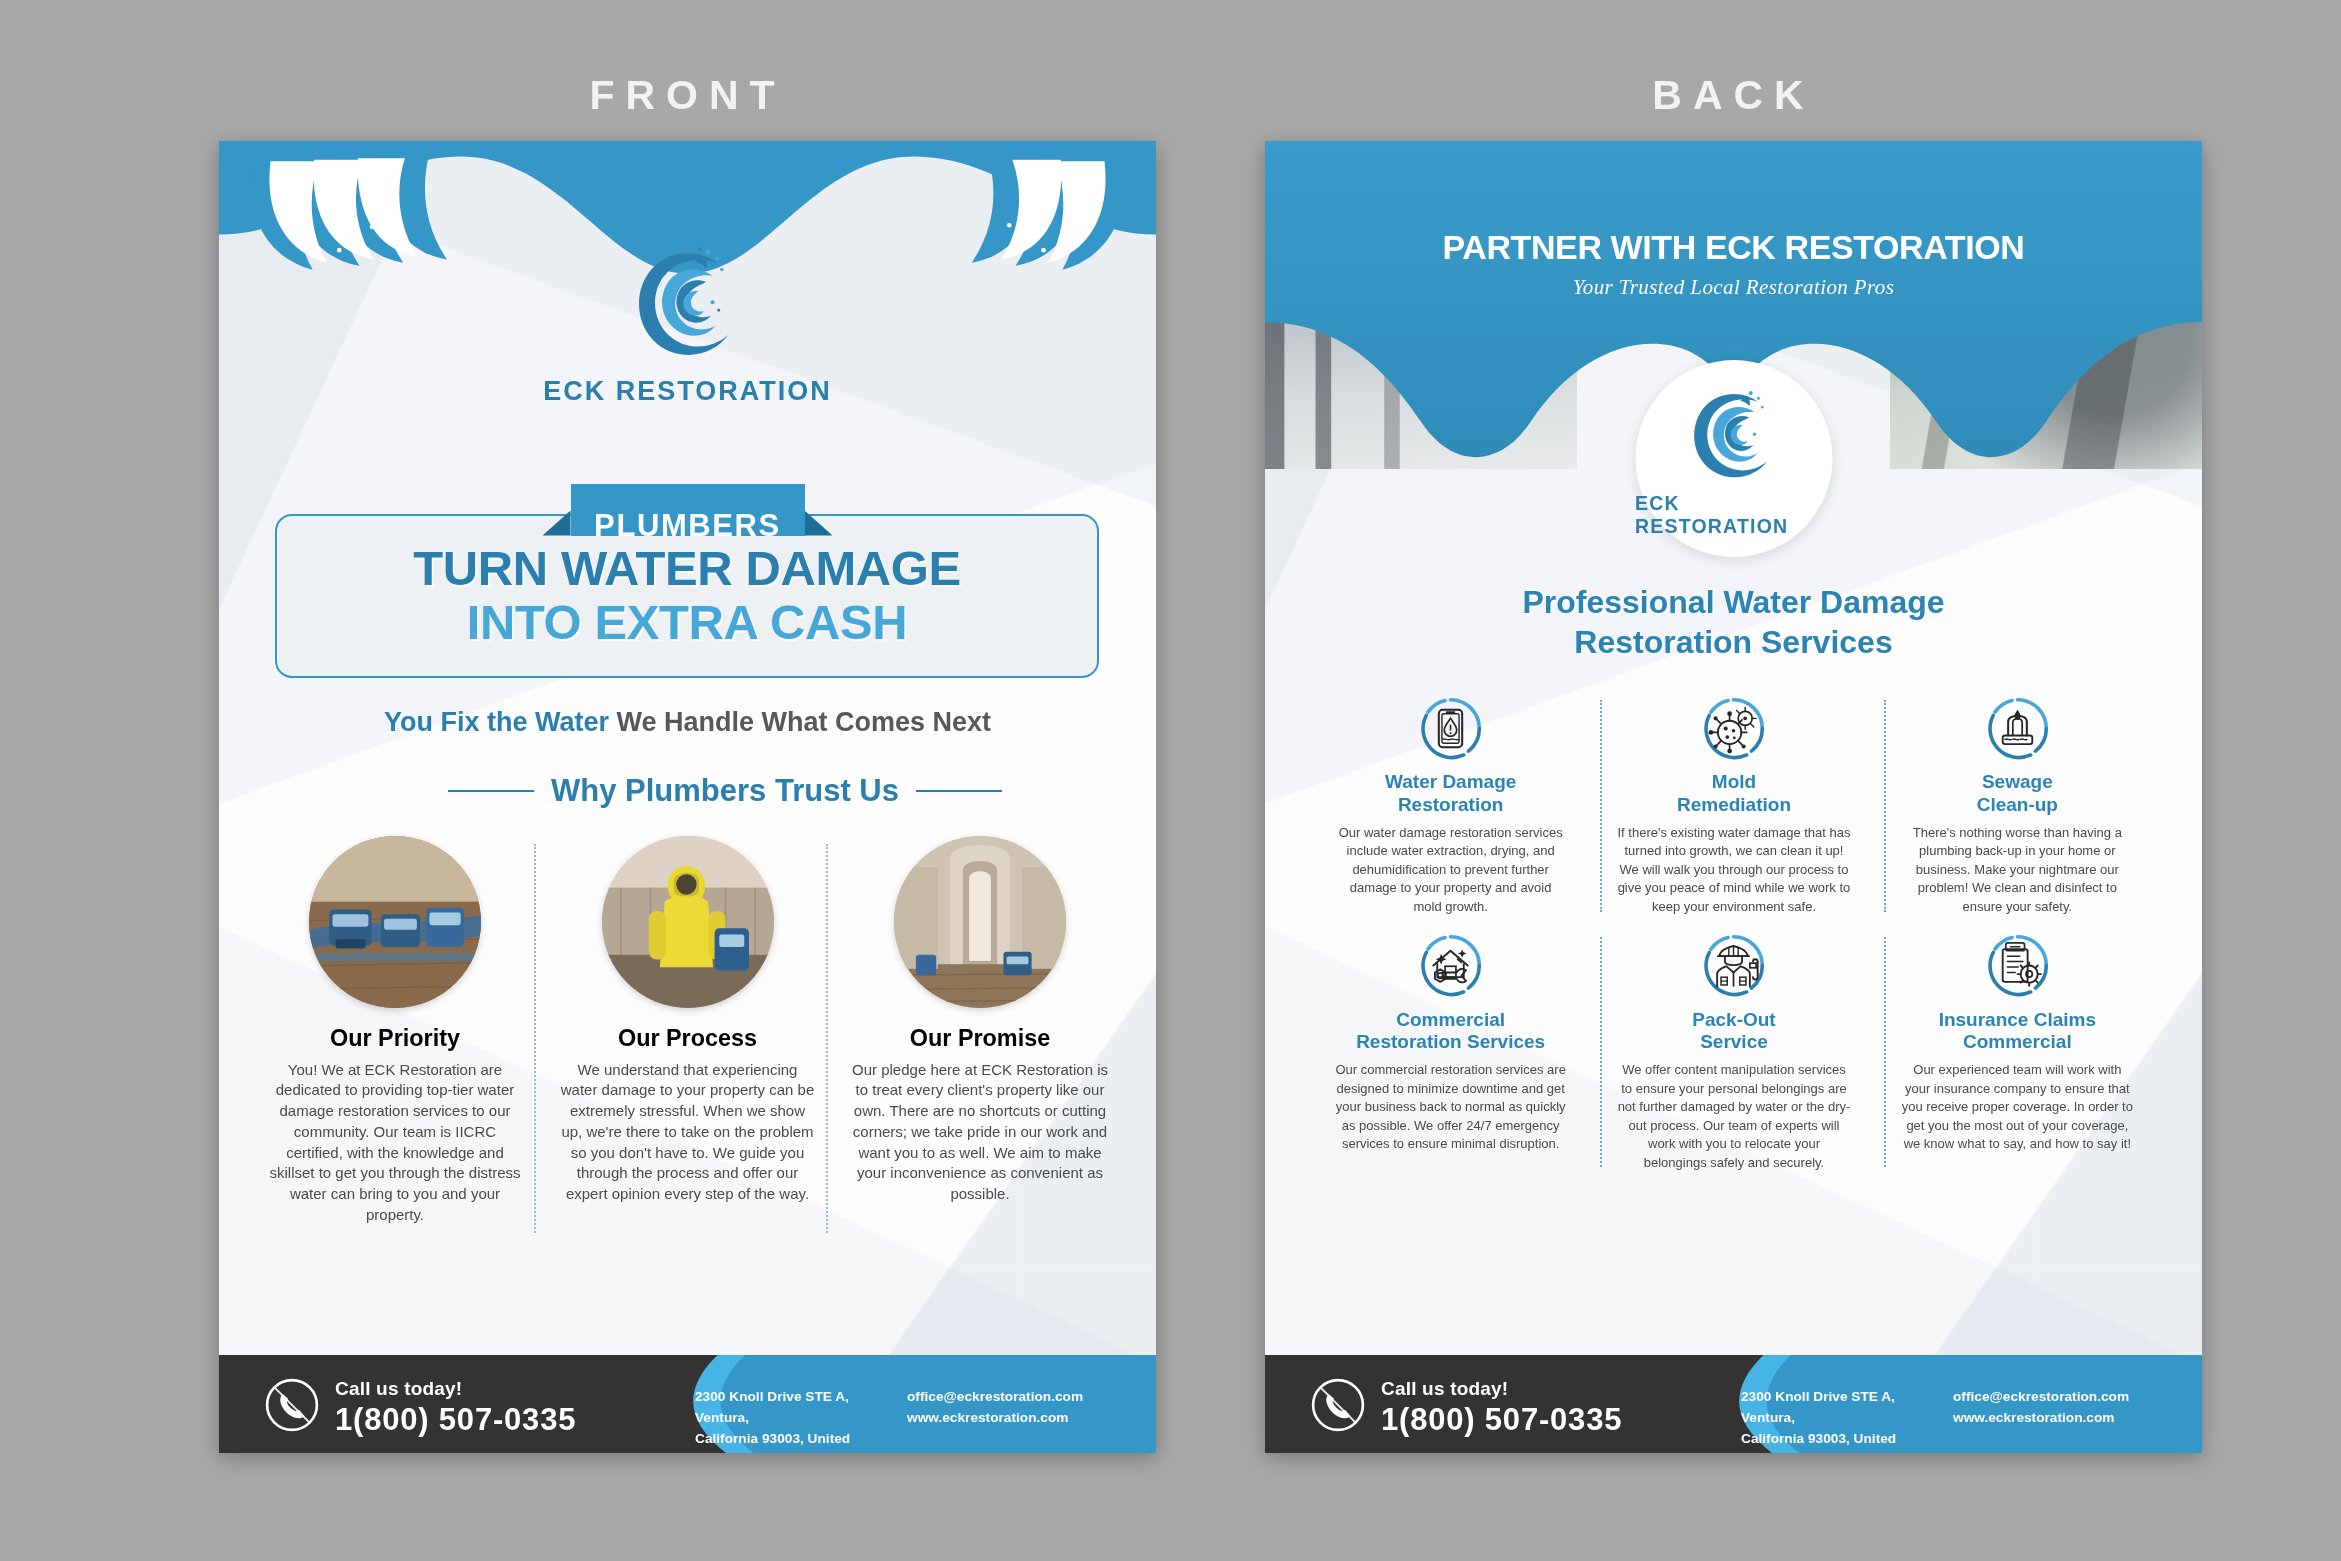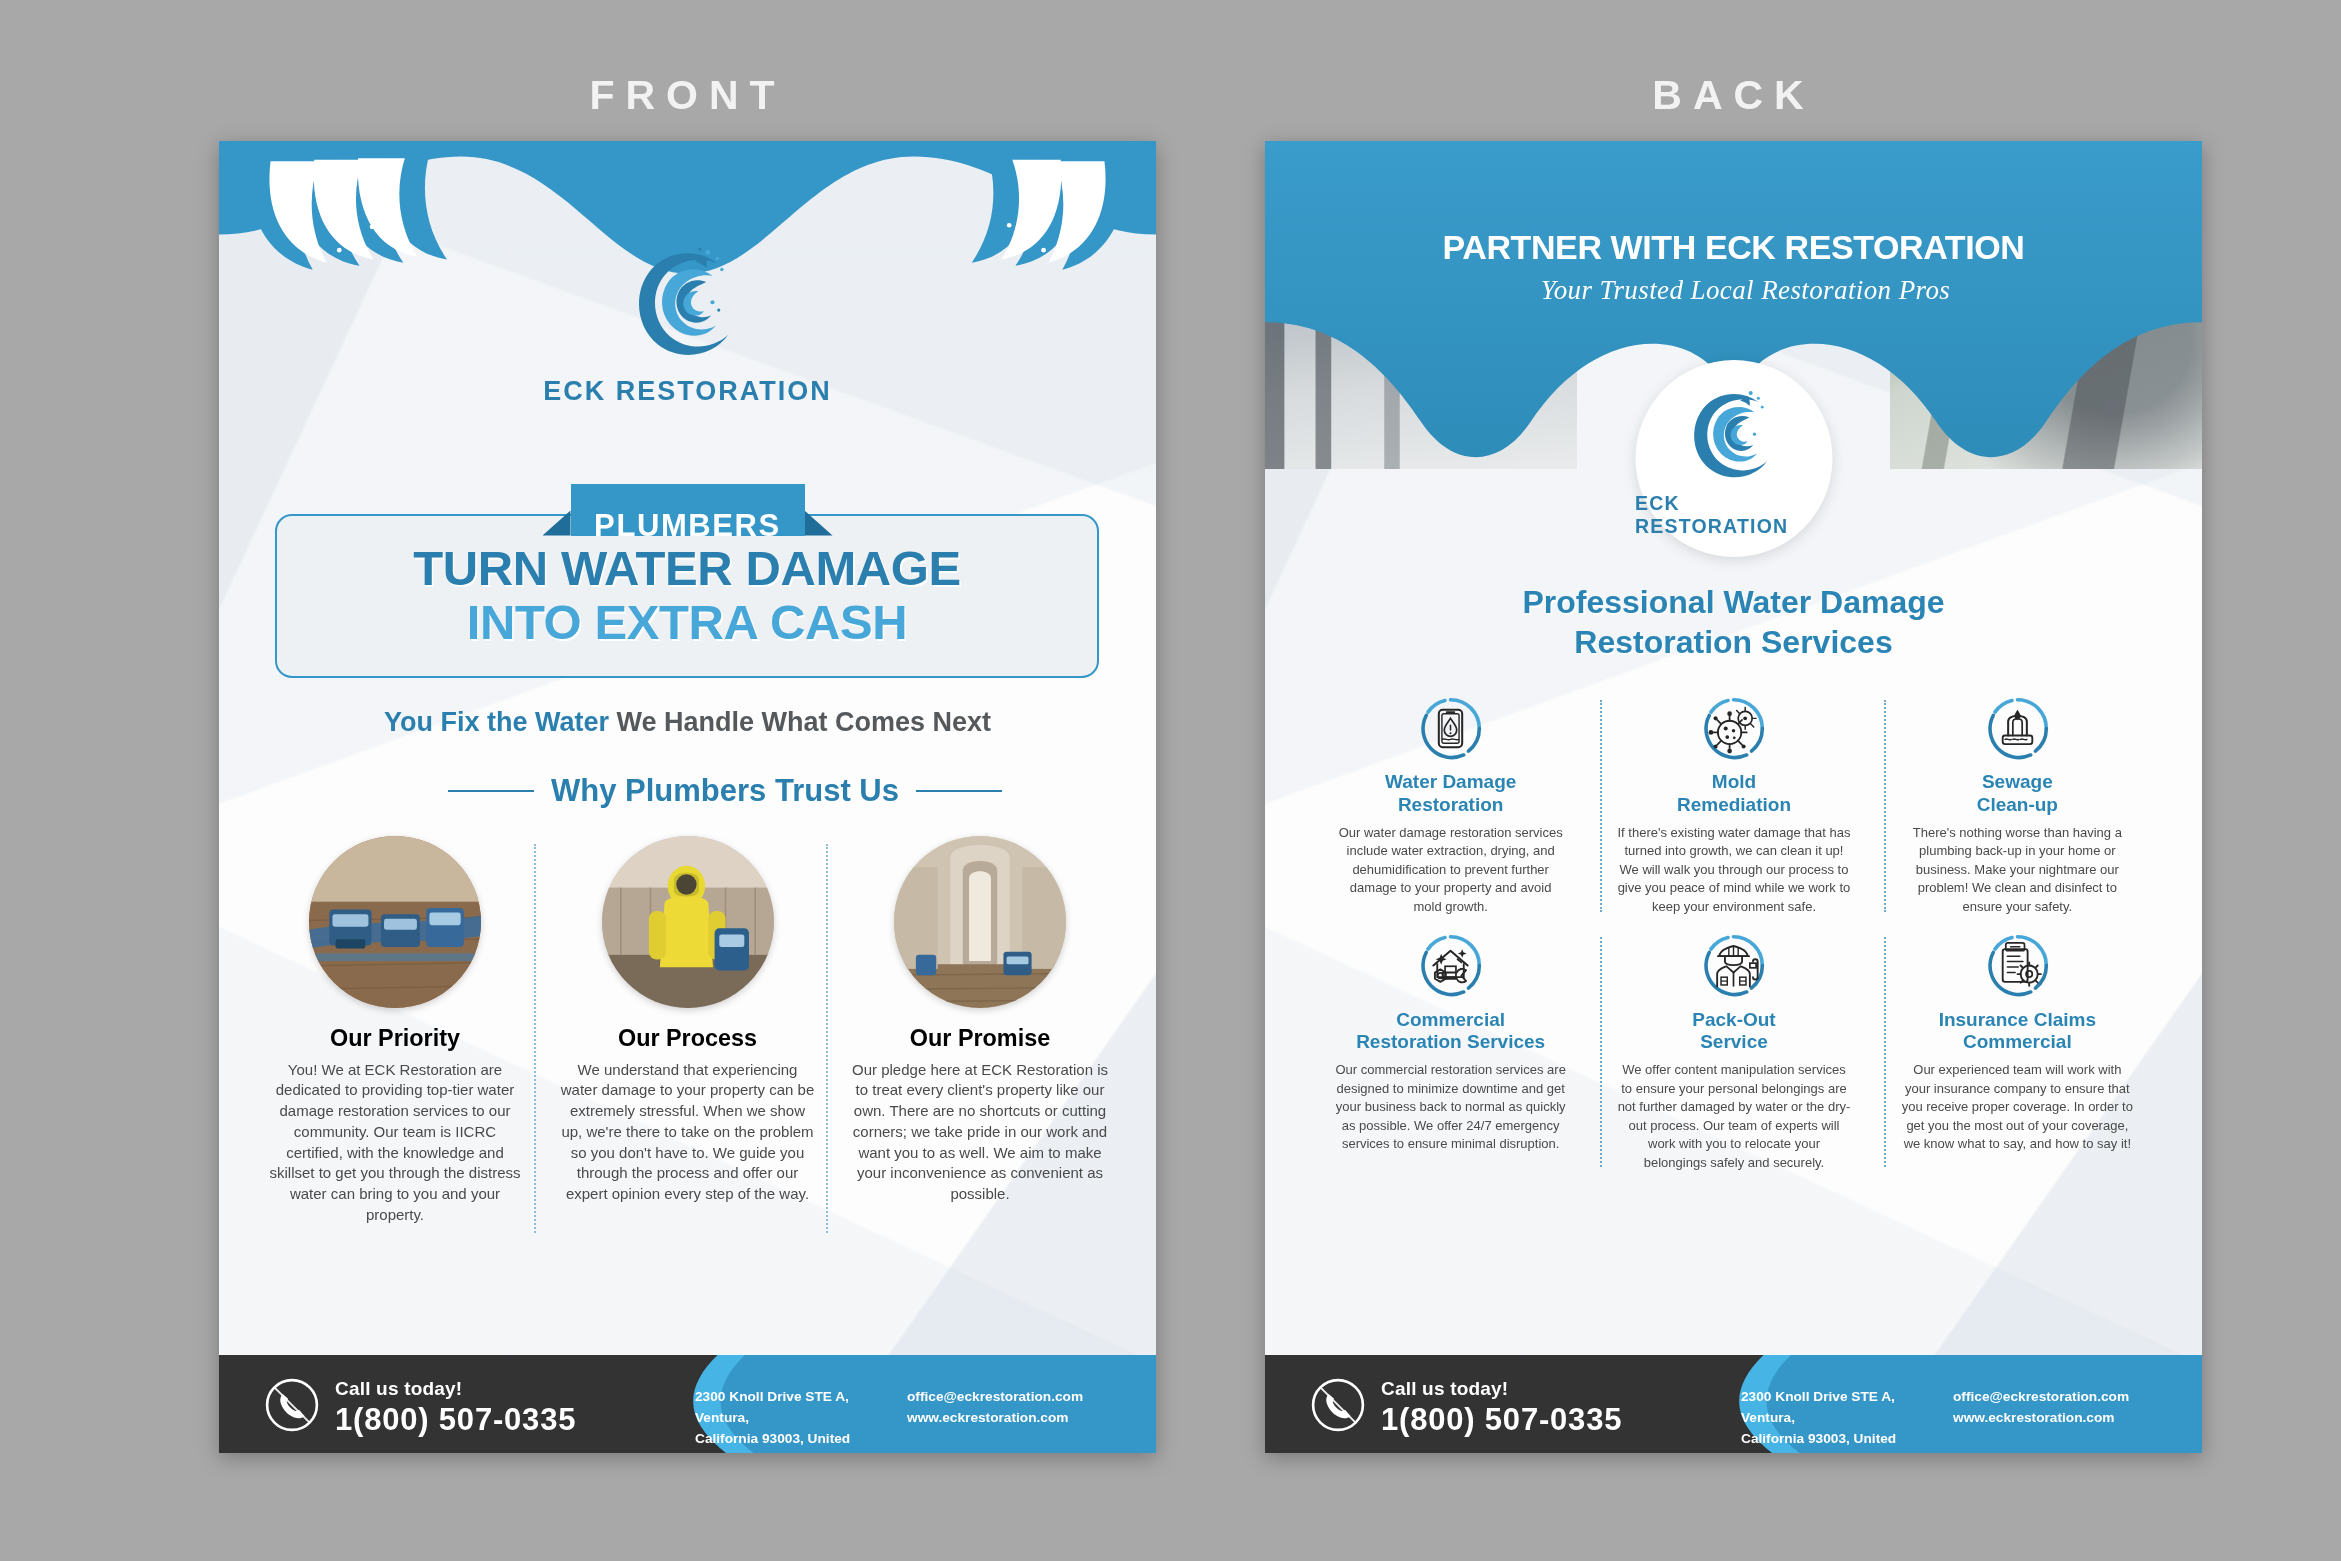--- a/index.html
+++ b/index.html
@@ -204,22 +204,22 @@
   .hero-blue {
     position:absolute; inset:0;
     background:linear-gradient(180deg,#3a9ccb 0%,#2f8dba 100%);
   }
   .back-title {
     position:absolute; top:87px; left:0; width:937px; text-align:center;
     color:#ffffff; font-size:34px; font-weight:bold; letter-spacing:-0.4px;
     z-index:5;
   }
   .back-subtitle {
-    position:absolute; top:134px; left:12px; width:937px; text-align:center;
-    color:#ffffff; font-size:27px; z-index:5;
+    position:absolute; top:134px; left:0; width:937px; text-align:center;
+    color:#ffffff; font-size:21px; z-index:5;
     font-family:"Liberation Serif", serif;
     font-style:italic; letter-spacing:0.4px;
   }
   .back-logo-circle {
     position:absolute; top:219px; left:50%; transform:translateX(-50%);
     width:197px; height:197px; border-radius:50%;
     background:#ffffff; z-index:6;
     display:flex; flex-direction:column; align-items:center; justify-content:center;
     box-shadow:0 3.1px 14px rgba(0,0,0,.12);
   }

